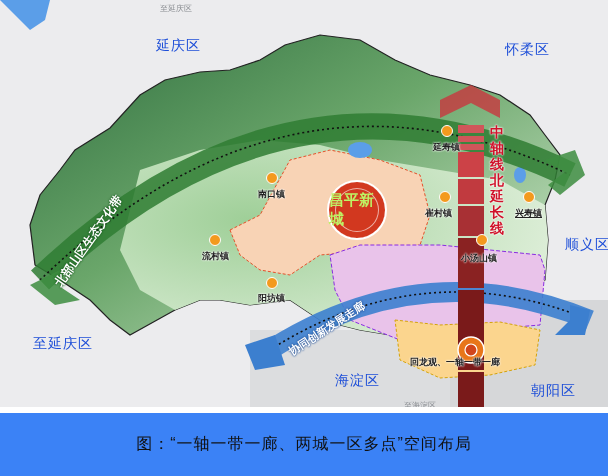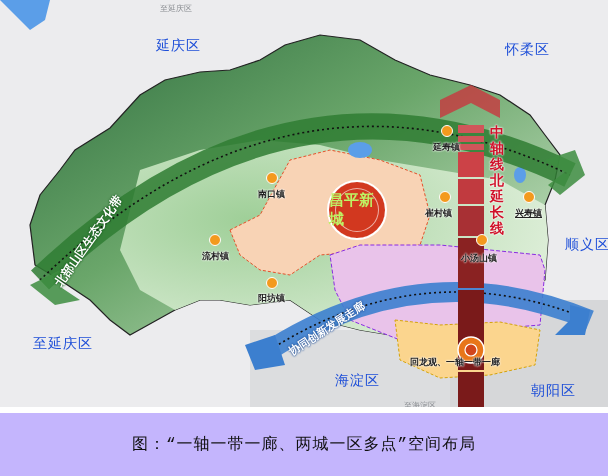--- a/index.html
+++ b/index.html
@@ -6,21 +6,21 @@
   body { width: 608px; height: 476px; overflow: hidden; position: relative; font-family: "DejaVu Sans", sans-serif; }
   #map { position: absolute; left: 0; top: 0; width: 608px; height: 407px; overflow: hidden; background: #e9eaec; }
   #map svg { position: absolute; left: 0; top: 0; }
   .lbl { position: absolute; white-space: nowrap; pointer-events: none; }
   .district { color: #1d4ed8; font-size: 14px; letter-spacing: 1px; }
   .district-small { color: #8a8d92; font-size: 8px; }
   .town { color: #222; font-size: 9px; font-weight: bold; text-shadow: 0 0 2px #fff, 0 0 2px #fff; }
   .dot { position: absolute; width: 12px; height: 12px; border-radius: 50%; background: #f39a1e; border: 1.5px solid #fff; box-sizing: border-box; }
   .axis-text { position: absolute; left: 489px; top: 124px; width: 16px; color: #d0122a; font-size: 14px; font-weight: bold; line-height: 16px; text-align: center; text-shadow: 0 0 2px #fff,0 0 2px #fff; }
   .city-circle { position: absolute; border-radius: 50%; display: flex; align-items: center; justify-content: center; color: #bef264; font-weight: bold; font-size: 15px; box-sizing: border-box; }
-  #caption { position: absolute; left: 0; top: 413px; width: 608px; height: 63px; background: #c4b5fd; display: flex; align-items: center; justify-content: center; font-family: Liberation Mono, monospace; font-size: 16px; color: #111; letter-spacing: 1px; }
+  #caption { position: absolute; left: 0; top: 413px; width: 608px; height: 63px; background: #3b82f6; display: flex; align-items: center; justify-content: center; font-family: Liberation Sans, sans-serif; font-size: 16px; color: #111; letter-spacing: 1px; }
   .rot-label { position: absolute; font-weight: bold; white-space: nowrap; transform-origin: left center; }
 </style>
 </head>
 <body>
 
 <div id="map">
   <svg width="608" height="413" viewBox="0 0 608 413">
     <defs>
       <linearGradient id="mtn" x1="0" y1="0" x2="1" y2="1">
         <stop offset="0" stop-color="#2f6e3f"></stop>

